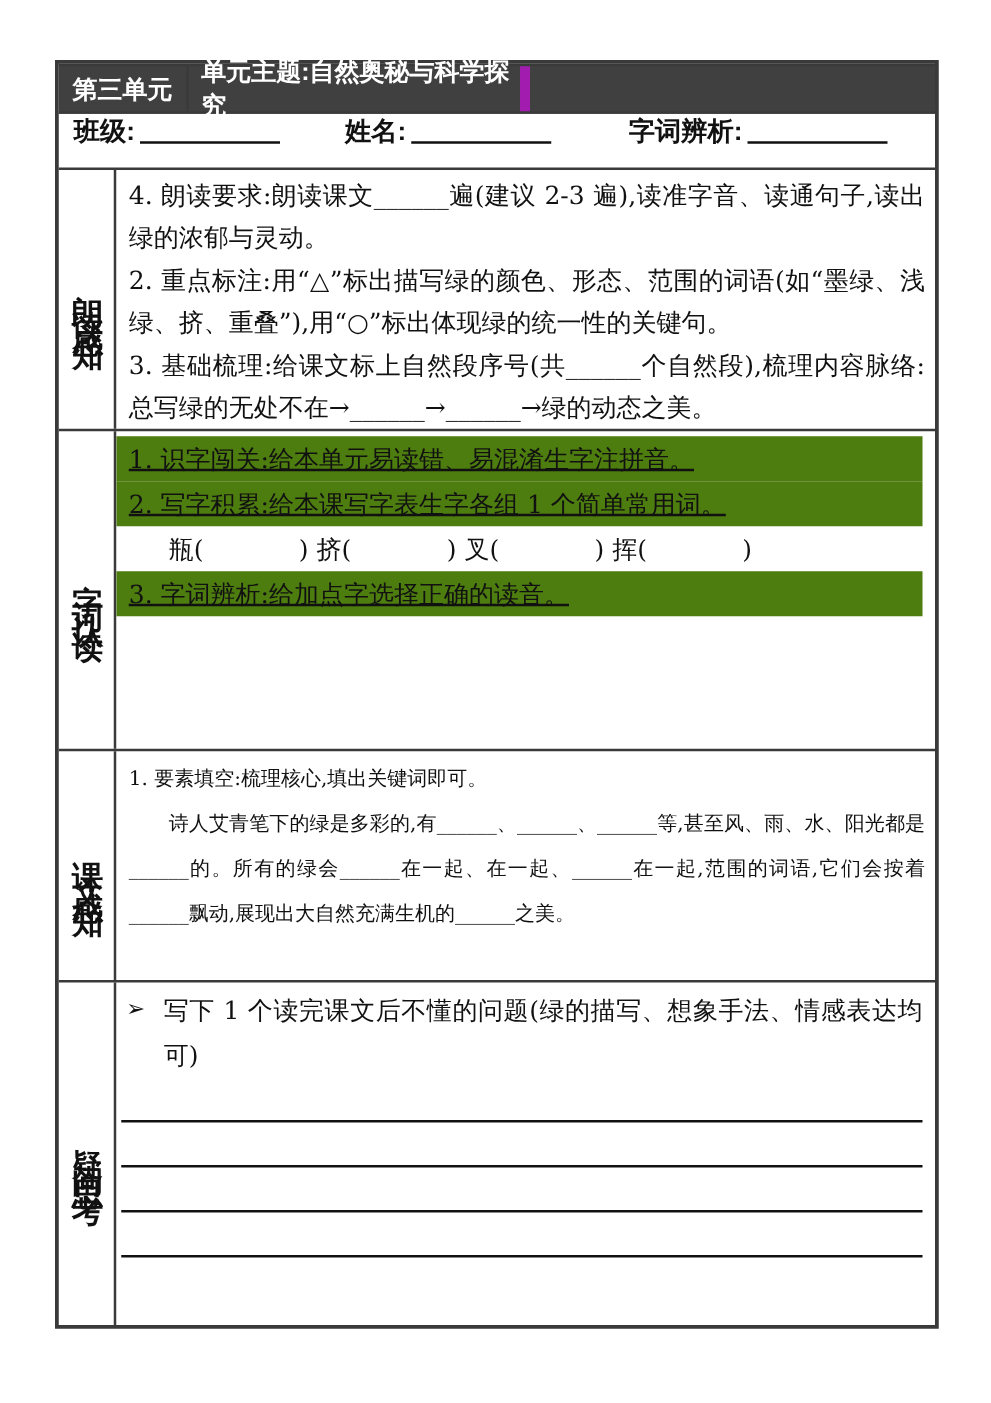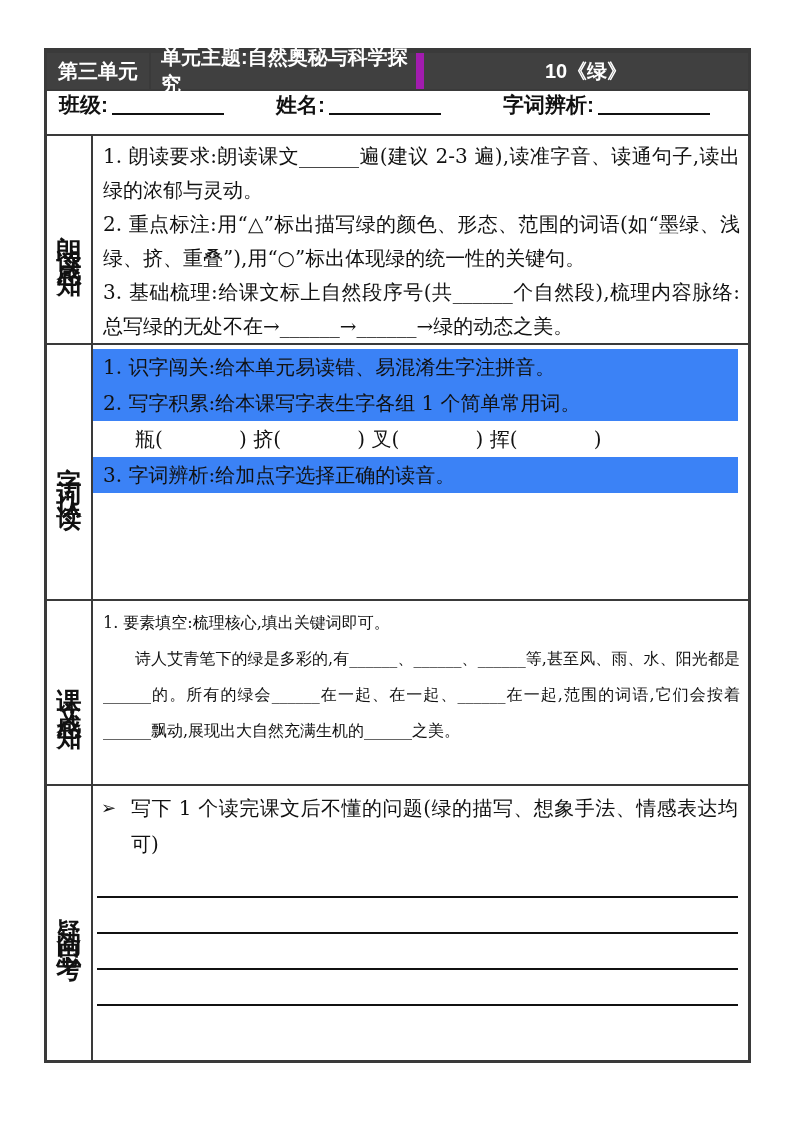--- a/index.html
+++ b/index.html
@@ -84,21 +84,21 @@
   }
   .content { flex: 1; overflow: hidden; }
   
   .s1 { height: 209px; }
   .s1 .content { padding: 3px 8px 0 10px; }
   .s1 p { font-size: 20px; line-height: 34px; text-align: justify; }
   
   .s2 { height: 256px; }
   .s2 .content { padding-top: 4px; font-size: 20px; }
   .s2 .row { height: 36px; line-height: 36px; white-space: pre; overflow: hidden; }
-  .hl { background: #3b82f6; width: calc(100% - 10px); padding-left: 10px; }
+  .hl { background: #4d7c0f; width: calc(100% - 10px); padding-left: 10px; text-decoration: underline; }
   .indent40 { padding-left: 42px; }
   .indent14 { padding-left: 14px; }
   .blank-underline { letter-spacing: 0; }
   
   .s3 { height: 185px; }
   .s3 .content { padding: 4px 8px 0 10px; }
   .s3 p { font-size: 16px; line-height: 36px; text-align: justify; }
   .first-indent { text-indent: 2em; }
   
   .s4 .content { padding: 4px 10px 0 0; display: flex; flex-direction: column; }
@@ -119,40 +119,39 @@
 </style>
 </head>
 <body>
 
 <div class="sheet">
 
 
   <div class="unit-bar">
     <div class="cell cell-unit">第三单元</div>
     <div class="cell cell-theme">单元主题:自然奥秘与科学探究</div>
-    <div class="cell cell-lesson">10《绿》</div>
   </div>
 
   <div class="name-row">
     <span>班级:</span>
     <span class="blank"></span>
     <span class="gap1"></span>
     <span>姓名:</span>
     <span class="blank"></span>
     <span class="gap2"></span>
     <span>字词辨析:</span>
     <span class="blank"></span>
   </div>
 
   <div class="section s1">
     <div class="label-col">
       <div class="vlabel">朗读感知</div>
     </div>
     <div class="content">
-      <p>1. 朗读要求:朗读课文______遍(建议 2-3 遍),读准字音、读通句子,读出绿的浓郁与灵动。</p>
+      <p>4. 朗读要求:朗读课文______遍(建议 2-3 遍),读准字音、读通句子,读出绿的浓郁与灵动。</p>
       <p>2. 重点标注:用“△”标出描写绿的颜色、形态、范围的词语(如“墨绿、浅绿、挤、重叠”),用“○”标出体现绿的统一性的关键句。</p>
       <p>3. 基础梳理:给课文标上自然段序号(共______个自然段),梳理内容脉络:总写绿的无处不在→______→______→绿的动态之美。</p>
     </div>
   </div>
 
   <div class="section s2">
     <div class="label-col">
       <div class="vlabel">字词认读</div>
     </div>
     <div class="content">

